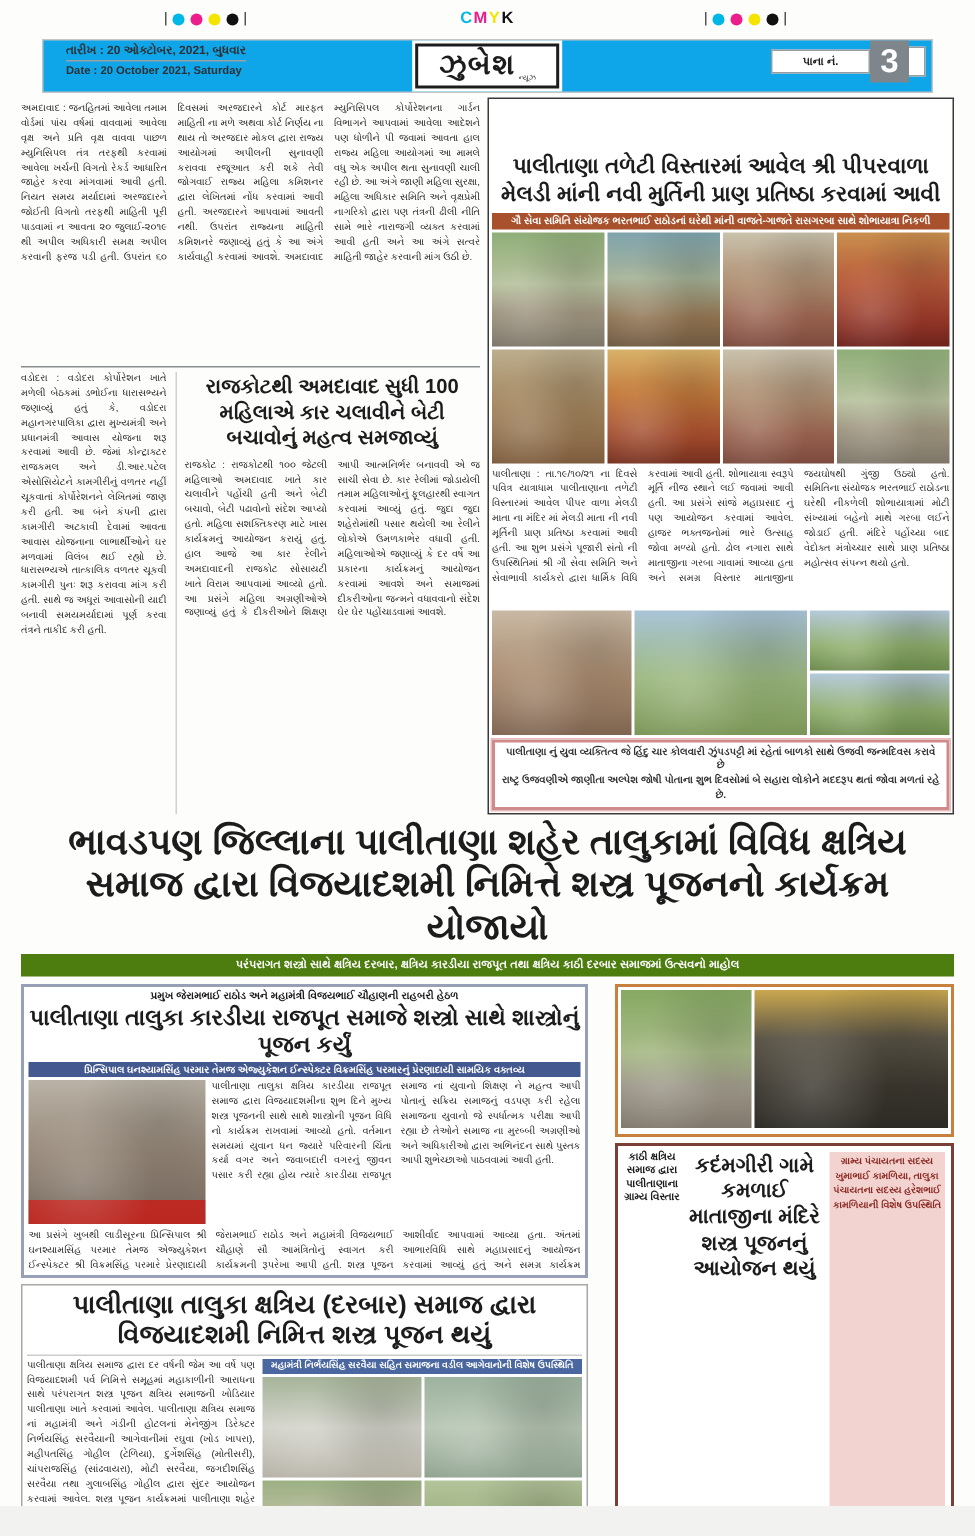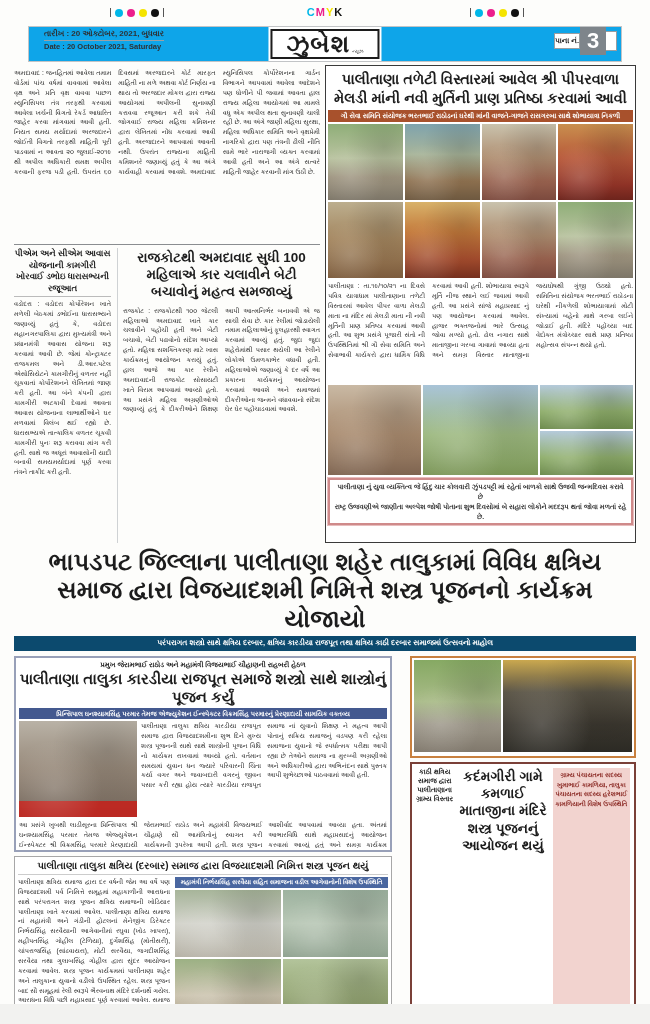--- a/index.html
+++ b/index.html
@@ -16,24 +16,24 @@
   
   header{height:34px;margin:2px 28px 0;background:#0ea5e9;display:flex;align-items:flex-start;
          border:1px solid #c2c4c6;position:relative;}
   .edge{width:9px;background:#63686c;}
   .datebox{padding:2px 6px;display:flex;flex-direction:column;justify-content:center;font-weight:bold;color:#2e3134;}
   .dateline1{font-size:8px;border-bottom:1px solid #9ca0a3;padding-bottom:1px;}
   .dateline2{font-size:7.5px;padding-top:1px;}
   .logobox{position:absolute;left:50%;top:2px;transform:translateX(-50%);background:#fff;
            border:2px solid #1c1c1c;box-shadow:0 0 0 2px #fff;padding:0 14px;height:26px;
            display:flex;align-items:center;}
-  .logotext{font-size:24px;font-weight:bold;letter-spacing:1px;}
+  .logotext{font-size:19px;font-weight:bold;letter-spacing:1px;}
   .logosub{font-size:5px;margin-left:2px;align-self:flex-end;padding-bottom:2px;}
   .pagebox{margin-left:auto;display:flex;align-items:center;gap:0;padding-right:4px;}
-  .pagelabel{background:#fff;border:1px solid #9a9da0;font-size:7.5px;font-weight:bold;padding:2px 0;}
+  .pagelabel{background:#fff;border:1px solid #9a9da0;font-size:7.5px;font-weight:bold;padding:2px 20px;}
   .pagenum{background:#7e858b;color:#fff;font-size:22px;font-weight:bold;width:26px;height:28px;
            display:flex;align-items:center;justify-content:center;}
   .pagetab{width:10px;height:18px;background:#fff;border:1px solid #9a9da0;border-left:none;}
   
   .kicker{font-size:7px;font-weight:bold;text-align:center;line-height:1.3;}
   .body-txt{font-size:6.5px;line-height:1.52;text-align:justify;color:#222;overflow:hidden;}
   .strip{color:#fff;font-weight:bold;text-align:center;overflow:hidden;}
   
   .top-section{margin:3px 14px 0;height:478px;display:flex;gap:5px;}
   .col-left{width:306px;display:flex;flex-direction:column;}
@@ -43,48 +43,48 @@
   .left-bottom{border-top:1px solid #8a8d90;margin-top:3px;padding-top:3px;display:flex;gap:6px;flex:1;overflow:hidden;}
   .sub-awas{width:97px;}
   .hl-awas{font-size:8.6px;font-weight:bold;text-align:center;line-height:1.35;border-bottom:1px solid #bbb;
            padding-bottom:2px;margin-bottom:2px;}
   .awas-body{height:190px;}
   .car-art{flex:1;border-left:1px solid #cfd2d4;padding-left:5px;display:flex;flex-direction:column;}
   .hl-car{font-size:13.5px;font-weight:bold;text-align:center;line-height:1.25;padding:2px 0 3px;}
   .car-body{flex:1;column-count:2;column-gap:7px;margin-top:2px;}
   
   .meldi-box{flex:1;border:1.5px solid #3a3a3a;display:flex;flex-direction:column;padding:2px;background:#fff;}
-  .hl-meldi{font-size:14.5px;font-weight:bold;text-align:center;line-height:1.28;padding:2px 1px;}
+  .hl-meldi{font-size:14.5px;font-weight:bold;text-align:center;line-height:1.28;padding:2px 1px;margin-top:32px;}
   .strip-meldi{background:#a8512c;font-size:6.8px;padding:2px 1px;margin:1px 0 2px;}
   .collage{display:grid;grid-template-columns:repeat(4,1fr);gap:2px;}
   .collage .ph{height:76px;}
   .meldi-body{column-count:3;column-gap:7px;height:102px;margin-top:3px;}
   .meldi-pics{display:flex;gap:2px;height:90px;margin-top:2px;}
   .meldi-pics .pa{width:31%;} .meldi-pics .pb{width:38%;}
   .meldi-stack{width:31%;display:flex;flex-direction:column;gap:2px;}
   .meldi-stack .ph{flex:1;}
   .caption-box{border:2px solid #cf8a8a;outline:1px solid #e7bdbd;margin-top:3px;padding:2px 4px;
                font-size:6.8px;font-weight:bold;text-align:center;line-height:1.45;color:#333;}
   
   .banner{margin:5px 14px 0;}
   .hl-banner{font-size:24px;font-weight:bold;text-align:center;line-height:1.18;}
-  .strip-red{background:#0c4a6e;font-size:7.6px;padding:2.5px 0;margin-top:3px;}
+  .strip-red{background:#4d7c0f;font-size:7.6px;padding:2.5px 0;margin-top:3px;}
   
   .bottom-section{margin:5px 14px 0;display:flex;gap:18px;height:368px;}
   .bcol-left{width:378px;display:flex;flex-direction:column;}
   .karadiya-box{border:2px solid #98a0b8;padding:2px 3px;height:188px;display:flex;flex-direction:column;background:#fff;}
   .hl-karadiya{font-size:15px;font-weight:bold;text-align:center;line-height:1.2;padding:1px 0;}
   .strip-blue{background:#44598f;font-size:6.6px;padding:1.5px 0;margin:1px 0 2px;}
   .kar-row{display:flex;gap:4px;height:96px;}
   .kar-photo{width:118px;position:relative;}
   .kar-photo .band{position:absolute;left:0;right:0;bottom:0;height:16px;background:rgba(200,30,25,.85);}
   .kar-row .body-txt{flex:1;column-count:2;column-gap:6px;}
   .kar-body2{flex:1;column-count:3;column-gap:6px;margin-top:3px;}
   .darbar-art{margin-top:4px;border:1px solid #a7a7a7;padding:2px 3px;flex:1;display:flex;flex-direction:column;background:#fff;}
-  .hl-darbar{font-size:10px;font-weight:bold;text-align:center;line-height:1.2;padding:1px 0 2px;border-bottom:1px solid #ccc;}
+  .hl-darbar{font-size:17px;font-weight:bold;text-align:center;line-height:1.2;padding:1px 0 2px;border-bottom:1px solid #ccc;}
   .darbar-row{display:flex;gap:5px;flex:1;margin-top:2px;overflow:hidden;}
   .darbar-text{width:152px;}
   .darbar-right{flex:1;display:flex;flex-direction:column;gap:2px;}
   .strip-blue2{background:#4a67a0;font-size:6.3px;padding:1.5px 0;}
   .darbar-grid{flex:1;display:grid;grid-template-columns:1fr 1fr;grid-template-rows:1fr 1fr;gap:2px;}
   
   .bcol-right{flex:1;display:flex;flex-direction:column;}
   .kathi-collage{border:2px solid #c8803f;padding:2px;height:168px;display:grid;gap:2px;
                  grid-template-columns:40% 1fr;grid-template-rows:92px 1fr;background:#fff;}
   .kathi-box{margin-top:4px;border:2px solid #7a4038;padding:3px 4px;flex:1;display:flex;flex-direction:row;background:#fff;}
@@ -160,21 +160,20 @@
     </div>
   </header>
 
   <div class="top-section">
 
     <div class="col-left">
       <div class="body-txt trees-body">અમદાવાદ : જનહિતમાં આવેલા તમામ વોર્ડમાં પાંચ વર્ષમાં વાવવામાં આવેલા વૃક્ષ અને પ્રતિ વૃક્ષ વાવવા પાછળ મ્યુનિસિપલ તંત્ર તરફથી કરવામાં આવેલા ખર્ચની વિગતો રેકર્ડ આધારિત જાહેર કરવા માંગવામાં આવી હતી. નિયત સમય મર્યાદામાં અરજદારને જોઈતી વિગતો તરફથી માહિતી પૂરી પાડવામાં ન આવતા ૨૦ જુલાઈ-૨૦૧૯ થી અપીલ અધિકારી સમક્ષ અપીલ કરવાની ફરજ પડી હતી. ઉપરાંત ૬૦ દિવસમાં અરજદારને કોર્ટ મારફત માહિતી ના મળે અથવા કોર્ટ નિર્ણય ના થાય તો અરજદાર મોકલ દ્વારા રાજ્ય આયોગમાં અપીલની સુનાવણી કરાવવા રજૂઆત કરી શકે તેવી જોગવાઈ રાજ્ય મહિલા કમિશનર દ્વારા લેખિતમાં નોંધ કરવામાં આવી હતી. અરજદારને આપવામાં આવતી નથી. ઉપરાંત રાજ્યના માહિતી કમિશનરે જણાવ્યું હતું કે આ અંગે કાર્યવાહી કરવામાં આવશે. અમદાવાદ મ્યુનિસિપલ કોર્પોરેશનના ગાર્ડન વિભાગને આપવામાં આવેલા આદેશને પણ ધોળીને પી જવામાં આવતા હાલ રાજ્ય મહિલા આયોગમાં આ મામલે વધુ એક અપીલ થતા સુનાવણી ચાલી રહી છે. આ અંગે જાણી મહિલા સુરક્ષા, મહિલા અધિકાર સમિતિ અને વૃક્ષપ્રેમી નાગરિકો દ્વારા પણ તંત્રની ઢીલી નીતિ સામે ભારે નારાજગી વ્યક્ત કરવામાં આવી હતી અને આ અંગે સત્વરે માહિતી જાહેર કરવાની માંગ ઉઠી છે.</div>
 
       <div class="left-bottom">
         <div class="sub-awas">
-          <div class="hl-awas">પીએમ અને સીએમ આવાસ યોજનાની કામગીરી ખોરવાઈ ડભોઇ ધારાસભ્યની રજૂઆત</div>
           <div class="body-txt awas-body">વડોદરા : વડોદરા કોર્પોરેશન ખાતે મળેલી બેઠકમાં ડભોઈના ધારાસભ્યને જણાવ્યું હતું કે, વડોદરા મહાનગરપાલિકા દ્વારા મુખ્યમંત્રી અને પ્રધાનમંત્રી આવાસ યોજના શરૂ કરવામાં આવી છે. જેમાં કોન્ટ્રાક્ટર રાજકમલ અને ડી.આર.પટેલ એસોસિયેટને કામગીરીનું વળતર નહીં ચૂકવાતાં કોર્પોરેશનને લેખિતમાં જાણ કરી હતી. આ બંને કંપની દ્વારા કામગીરી અટકાવી દેવામાં આવતા આવાસ યોજનાના લાભાર્થીઓને ઘર મળવામાં વિલંબ થઈ રહ્યો છે. ધારાસભ્યએ તાત્કાલિક વળતર ચૂકવી કામગીરી પુનઃ શરૂ કરાવવા માંગ કરી હતી. સાથે જ અધૂરાં આવાસોની યાદી બનાવી સમયમર્યાદામાં પૂર્ણ કરવા તંત્રને તાકીદ કરી હતી.</div>
         </div>
         <div class="car-art">
           <div class="hl-car">રાજકોટથી અમદાવાદ સુધી 100 મહિલાએ કાર ચલાવીને બેટી બચાવોનું મહત્વ સમજાવ્યું</div>
           <div class="body-txt car-body">રાજકોટ : રાજકોટથી ૧૦૦ જેટલી મહિલાઓ અમદાવાદ ખાતે કાર ચલાવીને પહોંચી હતી અને બેટી બચાવો, બેટી પઢાવોનો સંદેશ આપ્યો હતો. મહિલા સશક્તિકરણ માટે ખાસ કાર્યક્રમનું આયોજન કરાયું હતું. હાલ આજે આ કાર રેલીને અમદાવાદની રાજકોટ સોસાયટી ખાતે વિરામ આપવામાં આવ્યો હતો. આ પ્રસંગે મહિલા અગ્રણીઓએ જણાવ્યું હતું કે દીકરીઓને શિક્ષણ આપી આત્મનિર્ભર બનાવવી એ જ સાચી સેવા છે. કાર રેલીમાં જોડાયેલી તમામ મહિલાઓનું ફૂલહારથી સ્વાગત કરવામાં આવ્યું હતું. જુદા જુદા શહેરોમાંથી પસાર થયેલી આ રેલીને લોકોએ ઉમળકાભેર વધાવી હતી. મહિલાઓએ જણાવ્યું કે દર વર્ષે આ પ્રકારના કાર્યક્રમનું આયોજન કરવામાં આવશે અને સમાજમાં દીકરીઓના જન્મને વધાવવાનો સંદેશ ઘેર ઘેર પહોંચાડવામાં આવશે.</div>
         </div>
       </div>
     </div>
 
     <div class="meldi-box">
@@ -200,21 +199,21 @@
         </div>
       </div>
       <div class="caption-box">
         <span>પાલીતાણા નું યુવા વ્યક્તિત્વ જે હિંદુ ચાર કોલવારી ઝુંપડપટ્ટી માં રહેતાં બાળકો સાથે ઉજવી જન્મદિવસ કરાવે છે</span><br>
         <span>રાષ્ટ્ર ઉજવણીએ જાણીતા અલ્પેશ જોષી પોતાના શુભ દિવસોમાં બે સહારા લોકોને મદદરૂપ થતાં જોવા મળતાં રહે છે.</span>
       </div>
     </div>
   </div>
 
   <div class="banner">
-    <div class="hl-banner">ભાપડપટ જિલ્લાના પાલીતાણા શહેર તાલુકામાં વિવિધ ક્ષત્રિય સમાજ દ્વારા વિજયાદશમી નિમિત્તે શસ્ત્ર પૂજનનો કાર્યક્રમ યોજાયો</div>
+    <div class="hl-banner">ભાવડપણ જિલ્લાના પાલીતાણા શહેર તાલુકામાં વિવિધ ક્ષત્રિય સમાજ દ્વારા વિજયાદશમી નિમિત્તે શસ્ત્ર પૂજનનો કાર્યક્રમ યોજાયો</div>
     <div class="strip strip-red">પરંપરાગત શસ્ત્રો સાથે ક્ષત્રિય દરબાર, ક્ષત્રિય કારડીયા રાજપૂત તથા ક્ષત્રિય કાઠી દરબાર સમાજમાં ઉત્સવનો માહોલ</div>
   </div>
 
   <div class="bottom-section">
 
     <div class="bcol-left">
       <div class="karadiya-box">
         <div class="kicker">પ્રમુખ જેરામભાઈ રાઠોડ અને મહામંત્રી વિજયભાઈ ચૌહાણની રાહબરી હેઠળ</div>
         <div class="hl-karadiya">પાલીતાણા તાલુકા કારડીયા રાજપૂત સમાજે શસ્ત્રો સાથે શાસ્ત્રોનું પૂજન કર્યું</div>
         <div class="strip strip-blue">પ્રિન્સિપાલ ઘનશ્યામસિંહ પરમાર તેમજ એજ્યુકેશન ઈન્સ્પેક્ટર વિક્રમસિંહ પરમારનું પ્રેરણાદાયી સામયિક વક્તવ્ય</div>

